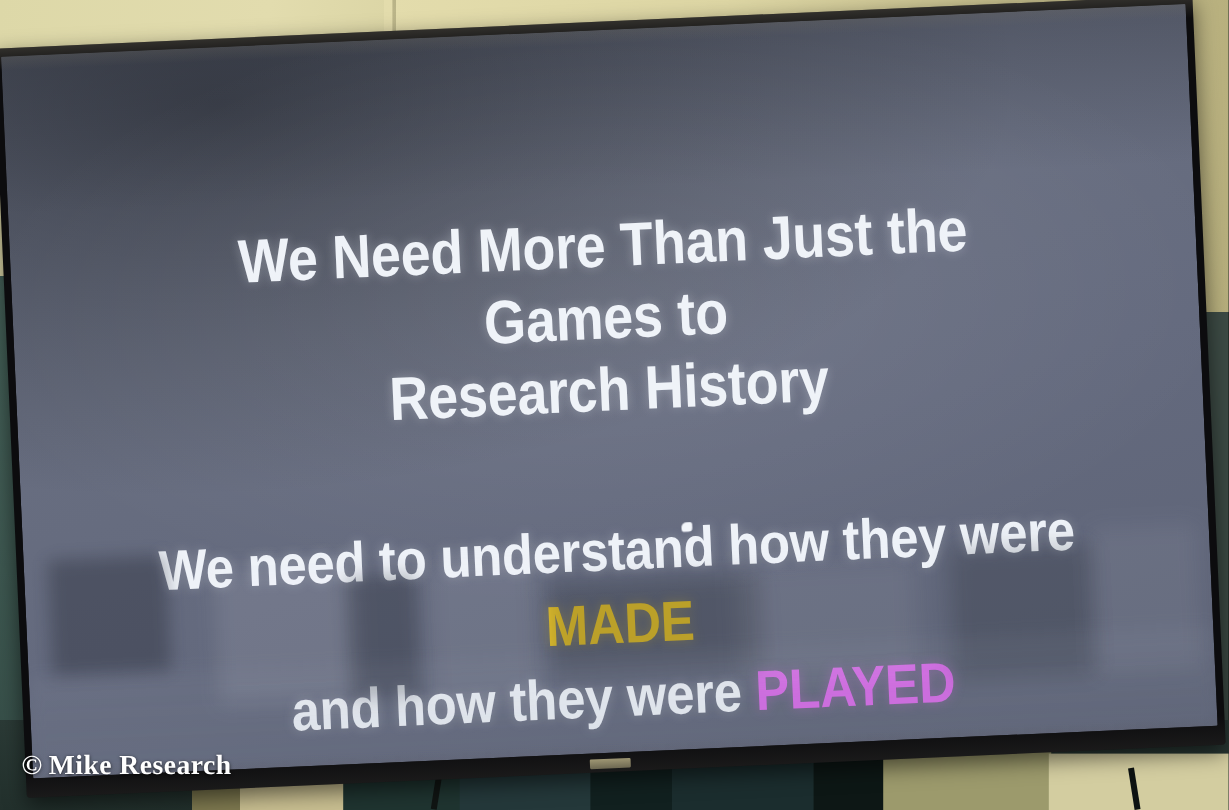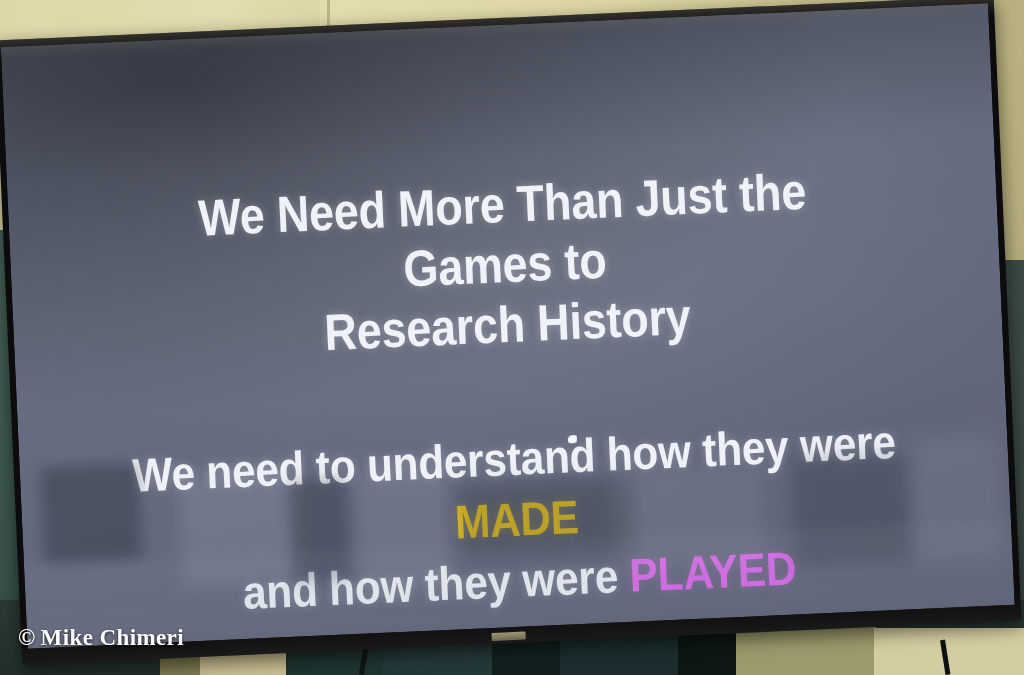--- a/index.html
+++ b/index.html
@@ -282,16 +282,16 @@
       <div class="refl r8"></div>
       <div class="refl r9"></div>
       <div class="hotspot"></div>
     </div>
 
     <div class="bezel-sheen"></div>
     <div class="brand-badge"></div>
   </div>
 
   <div id="watermark">
-    <span class="wm-mark">©</span><span>Mike Chimeri</span>
+    <span class="wm-mark">©</span><span>Mike Research</span>
   </div>
 
 </div>
 
 </body></html>

